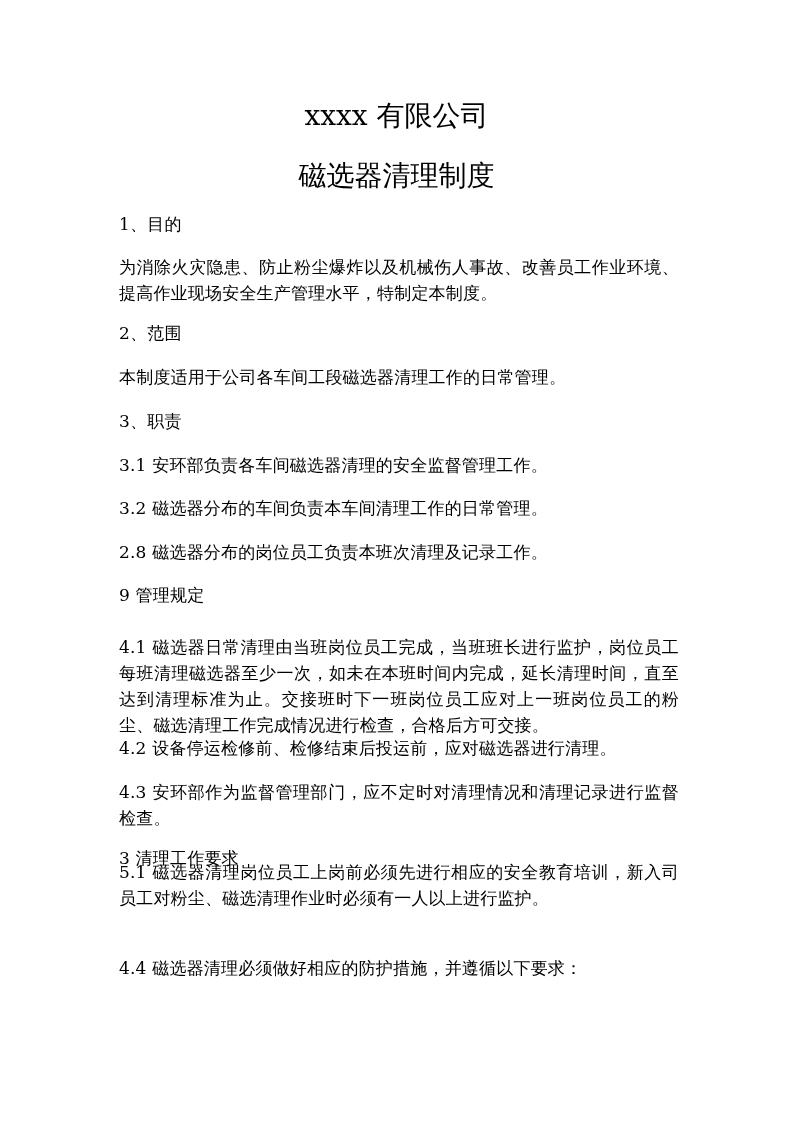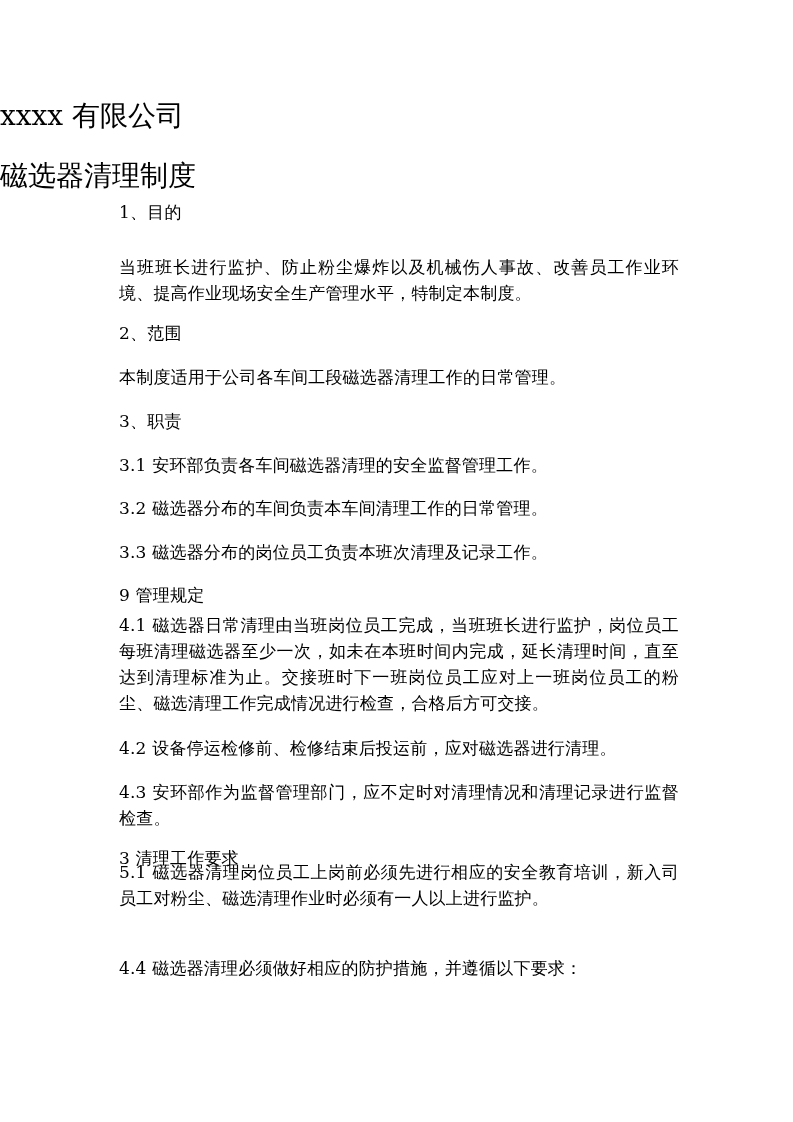--- a/index.html
+++ b/index.html
@@ -1,39 +1,39 @@
 <!DOCTYPE html>
 <html><head>
 <meta charset="utf-8">
 <style>
   html, body { margin: 0; padding: 0; background: #ffffff; }
   body { width: 793px; height: 1122px; position: relative; overflow: hidden;
          font-family: "DejaVu Serif", "Liberation Serif", serif; color: #000; }
   .page { position: absolute; left: 0; top: 0; width: 793px; height: 1122px; background: #fff; }
-  .title { position: absolute; left: 0; width: 793px; text-align: left; font-size: 28px; line-height: 34px; }
+  .title { position: absolute; left: 0; width: 793px; text-align: center; font-size: 28px; line-height: 34px; }
   .t1 { top: 99px; }
   .t2 { top: 159px; }
   .p { position: absolute; left: 119px; width: 560px; font-size: 17px; line-height: 26px;
        text-align: justify; letter-spacing: 0.2px; }
 </style>
 </head>
 <body>
 
 <div class="page">
   <div class="title t1">xxxx 有限公司</div>
   <div class="title t2">磁选器清理制度</div>
 
-  <div class="p" style="top:199px">1、目的</div>
-  <div class="p" style="top:254px">当班班长进行监护、防止粉尘爆炸以及机械伤人事故、改善员工作业环境、提高作业现场安全生产管理水平，特制定本制度。</div>
+  <div class="p" style="top:211px">1、目的</div>
+  <div class="p" style="top:254px">为消除火灾隐患、防止粉尘爆炸以及机械伤人事故、改善员工作业环境、提高作业现场安全生产管理水平，特制定本制度。</div>
   <div class="p" style="top:320px">2、范围</div>
   <div class="p" style="top:364px">本制度适用于公司各车间工段磁选器清理工作的日常管理。</div>
   <div class="p" style="top:408px">3、职责</div>
   <div class="p" style="top:452px">3.1 安环部负责各车间磁选器清理的安全监督管理工作。</div>
   <div class="p" style="top:495px">3.2 磁选器分布的车间负责本车间清理工作的日常管理。</div>
-  <div class="p" style="top:539px">3.3 磁选器分布的岗位员工负责本班次清理及记录工作。</div>
+  <div class="p" style="top:539px">2.8 磁选器分布的岗位员工负责本班次清理及记录工作。</div>
   <div class="p" style="top:582px">9 管理规定</div>
-  <div class="p" style="top:612px">4.1 磁选器日常清理由当班岗位员工完成，当班班长进行监护，岗位员工每班清理磁选器至少一次，如未在本班时间内完成，延长清理时间，直至达到清理标准为止。交接班时下一班岗位员工应对上一班岗位员工的粉尘、磁选清理工作完成情况进行检查，合格后方可交接。</div>
+  <div class="p" style="top:634px">4.1 磁选器日常清理由当班岗位员工完成，当班班长进行监护，岗位员工每班清理磁选器至少一次，如未在本班时间内完成，延长清理时间，直至达到清理标准为止。交接班时下一班岗位员工应对上一班岗位员工的粉尘、磁选清理工作完成情况进行检查，合格后方可交接。</div>
   <div class="p" style="top:735px">4.2 设备停运检修前、检修结束后投运前，应对磁选器进行清理。</div>
   <div class="p" style="top:779px">4.3 安环部作为监督管理部门，应不定时对清理情况和清理记录进行监督检查。</div>
   <div class="p" style="top:845px">3 清理工作要求</div>
   <div class="p" style="top:859px">5.1 磁选器清理岗位员工上岗前必须先进行相应的安全教育培训，新入司员工对粉尘、磁选清理作业时必须有一人以上进行监护。</div>
   <div class="p" style="top:955px">4.4 磁选器清理必须做好相应的防护措施，并遵循以下要求：</div>
 </div>
 
 </body></html>

